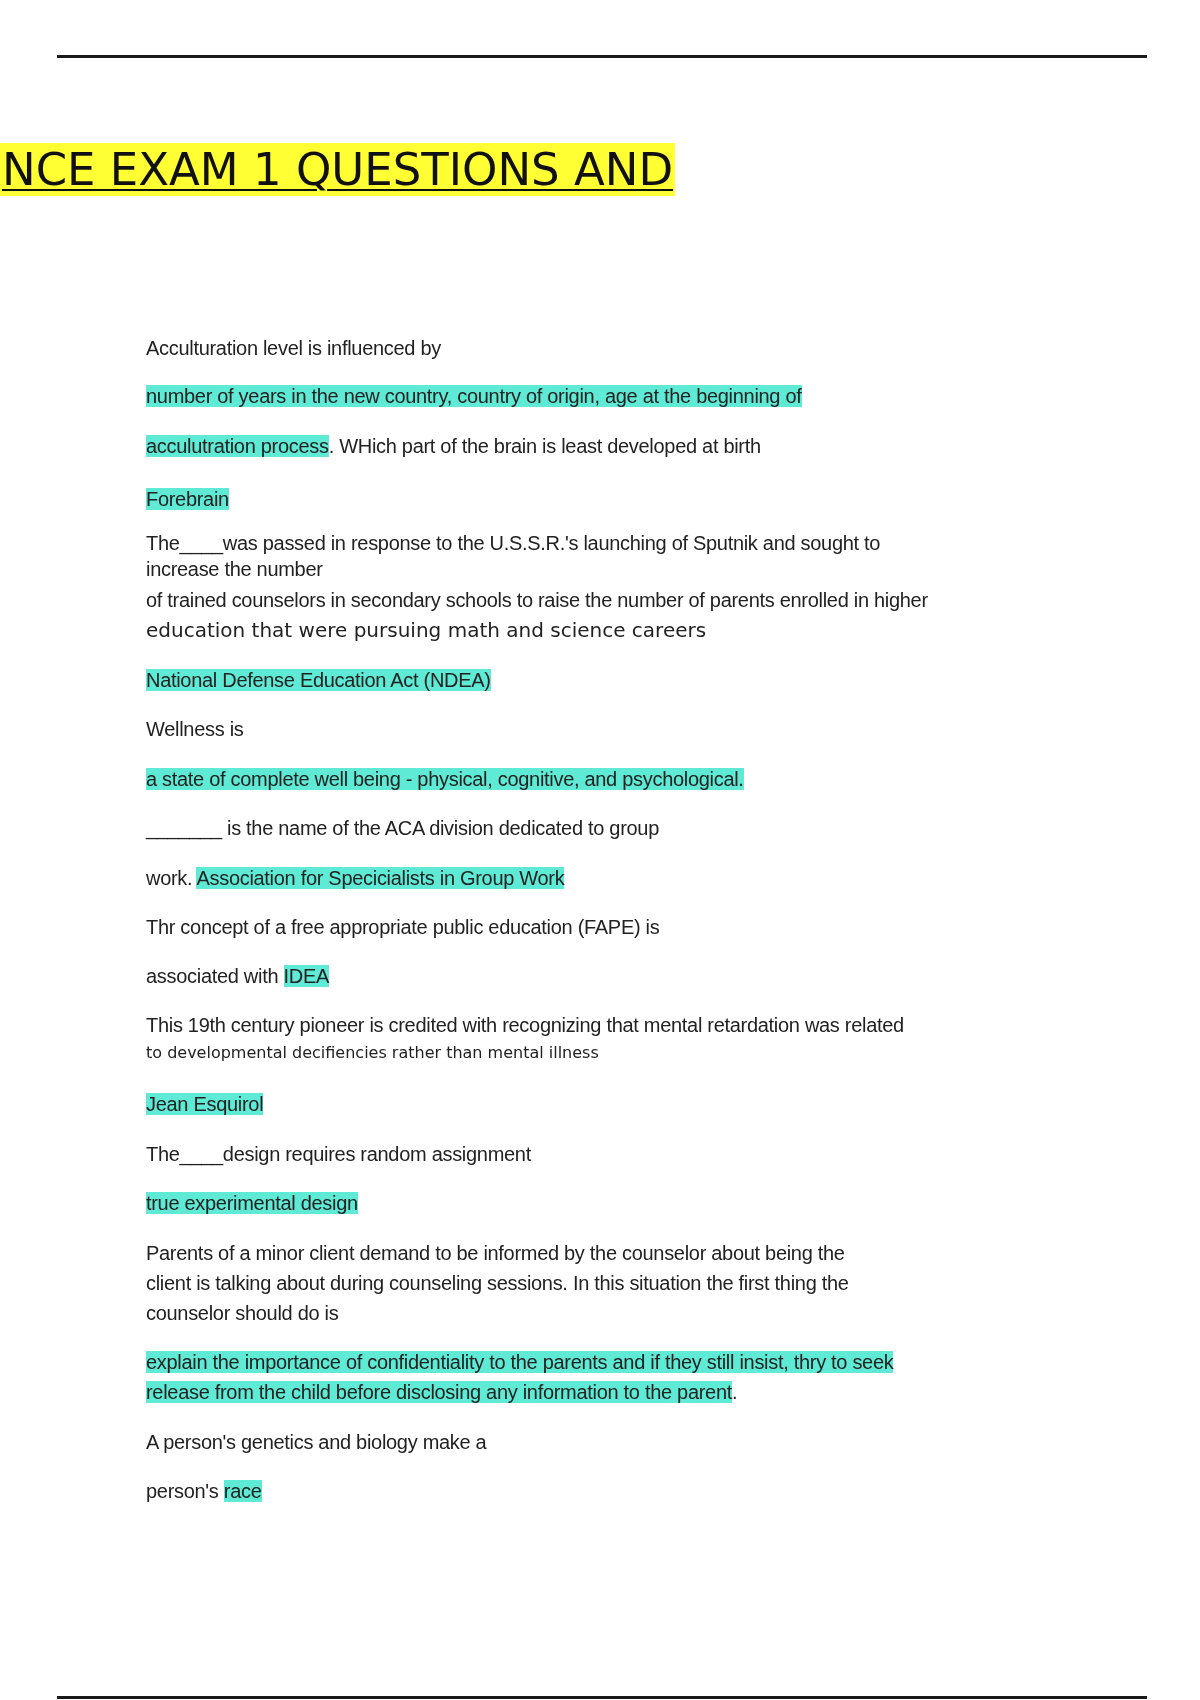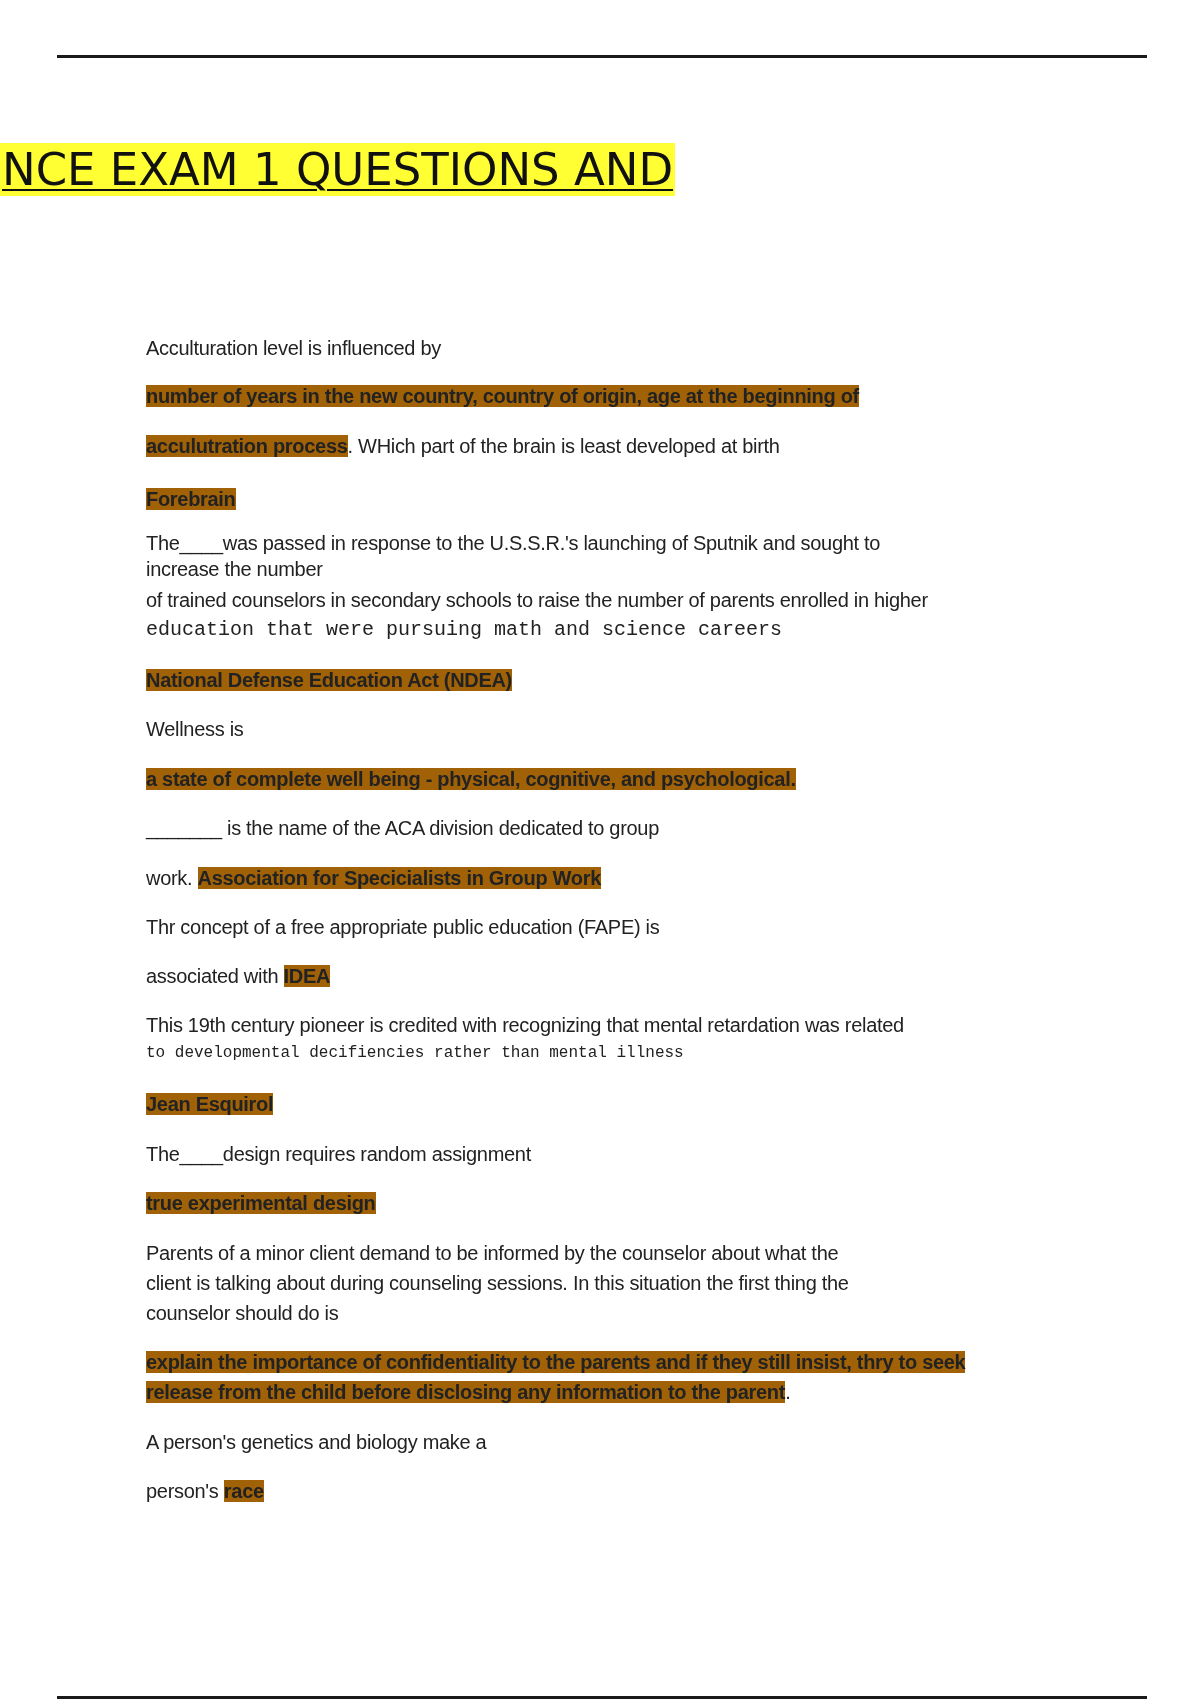--- a/index.html
+++ b/index.html
@@ -6,23 +6,23 @@
     body { width: 1200px; height: 1700px; position: relative; overflow: hidden;
            font-family: "DejaVu Sans", sans-serif; color: #222222; }
     .rule { position: absolute; left: 57px; width: 1090px; height: 3px; background: #1a1a1a; }
     .rule.top { top: 55px; }
     .rule.bottom { top: 1696px; }
     .title { position: absolute; left: 0; width: 1200px; top: 142px; text-align: left;
              font-size: 45px; line-height: 56px; color: #111111; }
     .title span { background: #ffff33; text-decoration: underline; text-decoration-thickness: 2px;
                   text-underline-offset: 4px; padding: 0 2px; }
     .line { position: absolute; left: 146px; font-size: 20px; line-height: 30px;
-            white-space: nowrap; color: #222222; font-family: Liberation Mono, monospace; }
+            white-space: nowrap; color: #222222; }
     .cond { font-family: "Liberation Sans Narrow", "Liberation Sans", sans-serif; letter-spacing: -0.3px; }
-    .hl { background: #a16207; font-weight: bold; }
+    .hl { background: #5eead4; }
   </style>
 </head>
 <body>
 
 <div class="rule top"></div>
 
 <div class="title">
   <span>NCE EXAM 1 QUESTIONS AND</span><br>
 </div>
 
@@ -46,21 +46,21 @@
 <div class="line cond" style="top:912px">Thr concept of a free appropriate public education (FAPE) is</div>
 <div class="line cond" style="top:961px"><span>associated with </span><span class="hl">IDEA</span></div>
 
 <div class="line cond" style="top:1011px;line-height:28px">This 19th century pioneer is credited with recognizing that mental retardation was related</div>
 <div class="line" style="top:1039px;line-height:28px;font-size:16px">to developmental decifiencies rather than mental illness</div>
 <div class="line cond" style="top:1089px"><span class="hl">Jean Esquirol</span></div>
 
 <div class="line cond" style="top:1139px">The____design requires random assignment</div>
 <div class="line cond" style="top:1188px"><span class="hl">true experimental design</span></div>
 
-<div class="line cond" style="top:1238px">Parents of a minor client demand to be informed by the counselor about what the</div>
+<div class="line cond" style="top:1238px">Parents of a minor client demand to be informed by the counselor about being the</div>
 <div class="line cond" style="top:1268px">client is talking about during counseling sessions. In this situation the first thing the</div>
 <div class="line cond" style="top:1298px">counselor should do is</div>
 <div class="line cond" style="top:1347px"><span class="hl">explain the importance of confidentiality to the parents and if they still insist, thry to seek</span></div>
 <div class="line cond" style="top:1377px"><span class="hl">release from the child before disclosing any information to the parent</span><span>.</span></div>
 
 <div class="line cond" style="top:1427px">A person's genetics and biology make a</div>
 <div class="line cond" style="top:1476px"><span>person's </span><span class="hl">race</span></div>
 
 <div class="rule bottom"></div>
 

